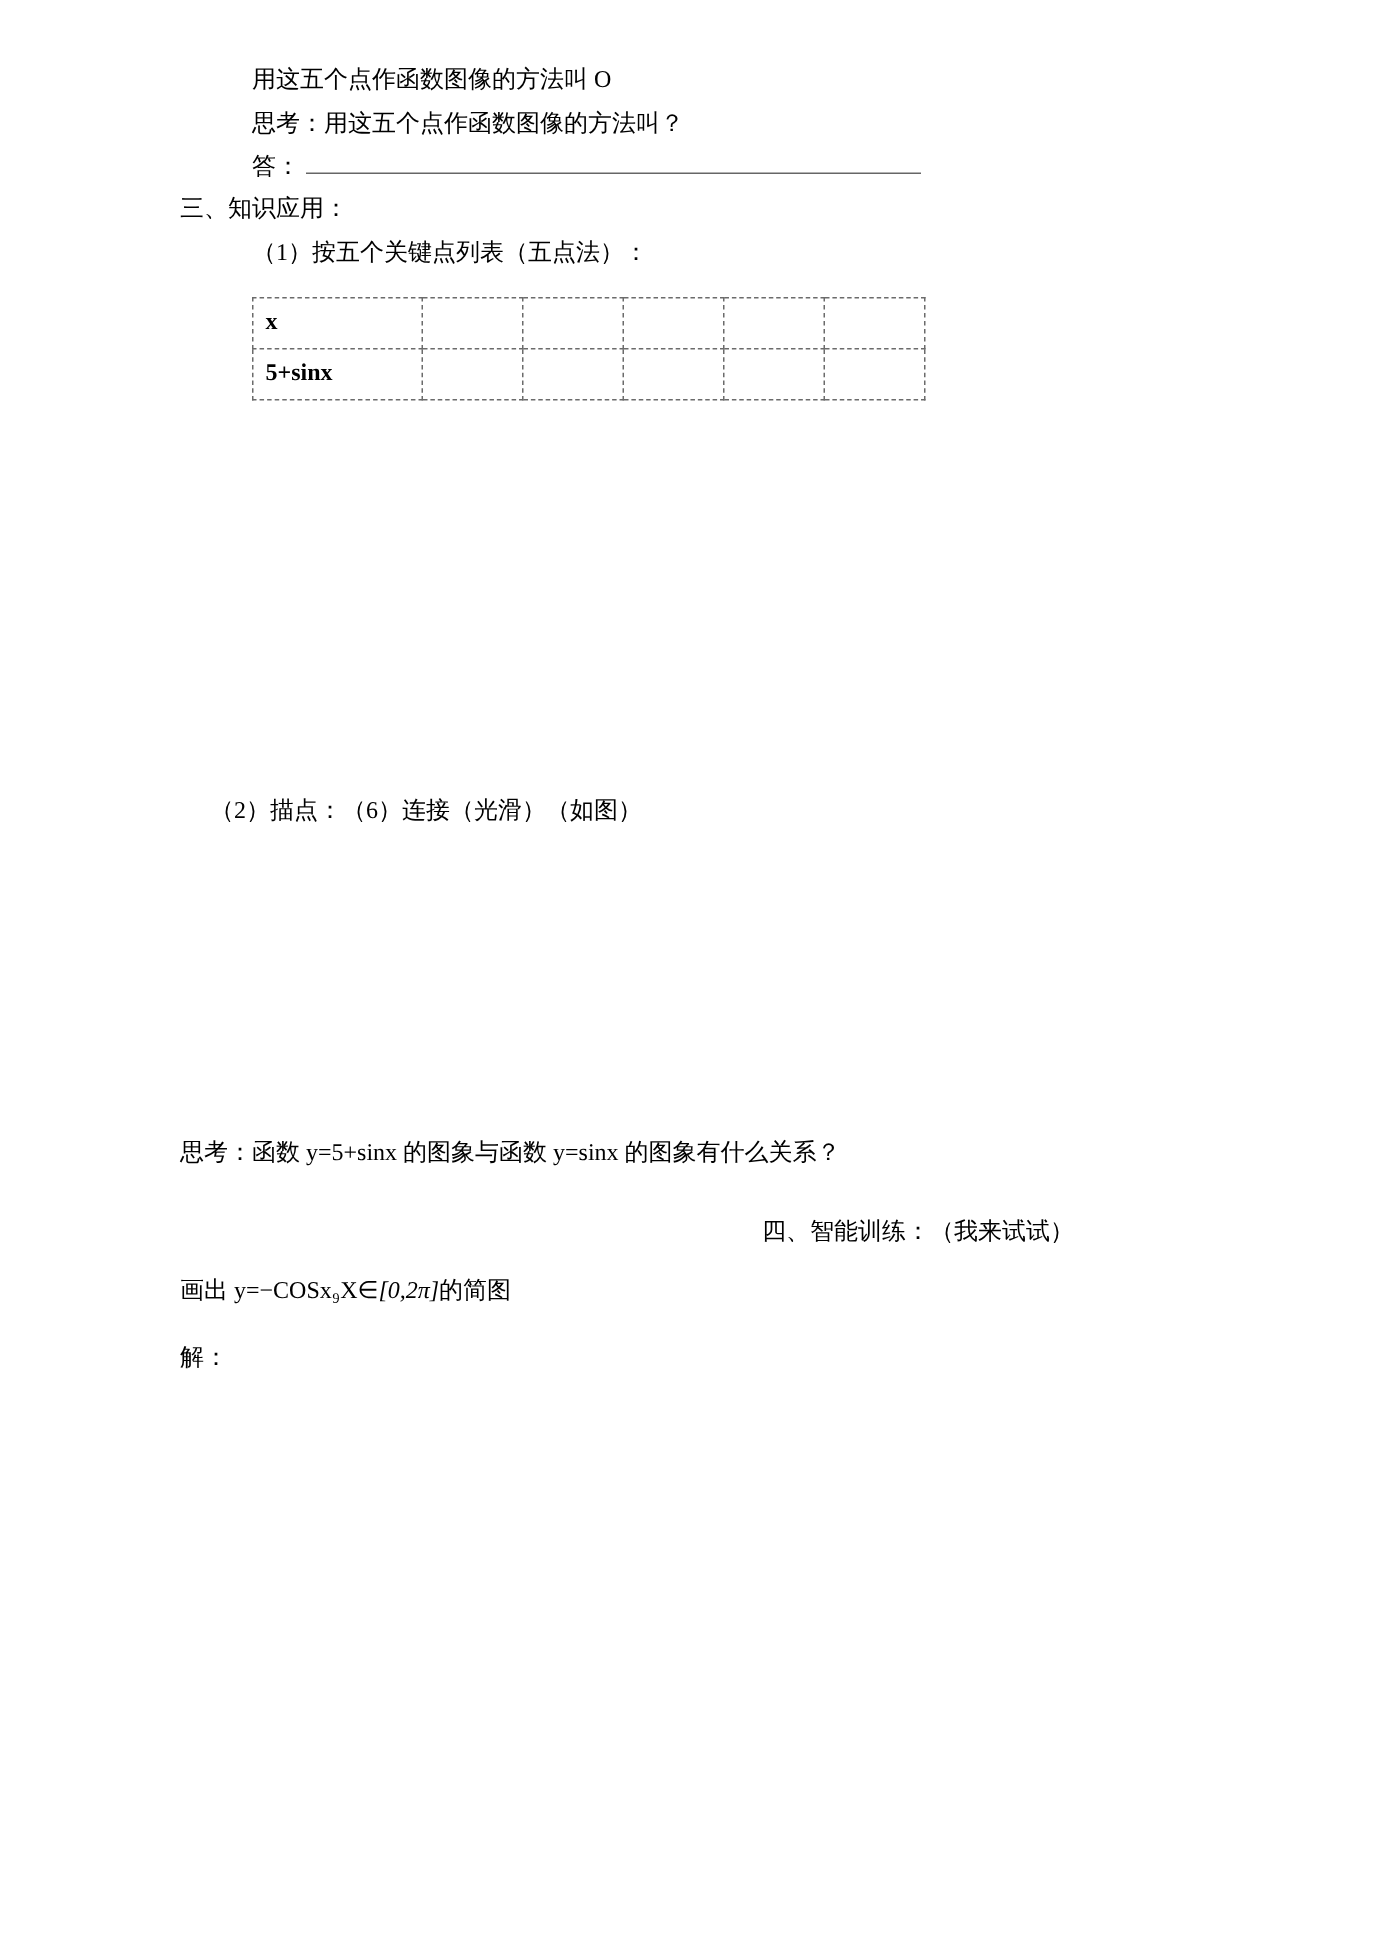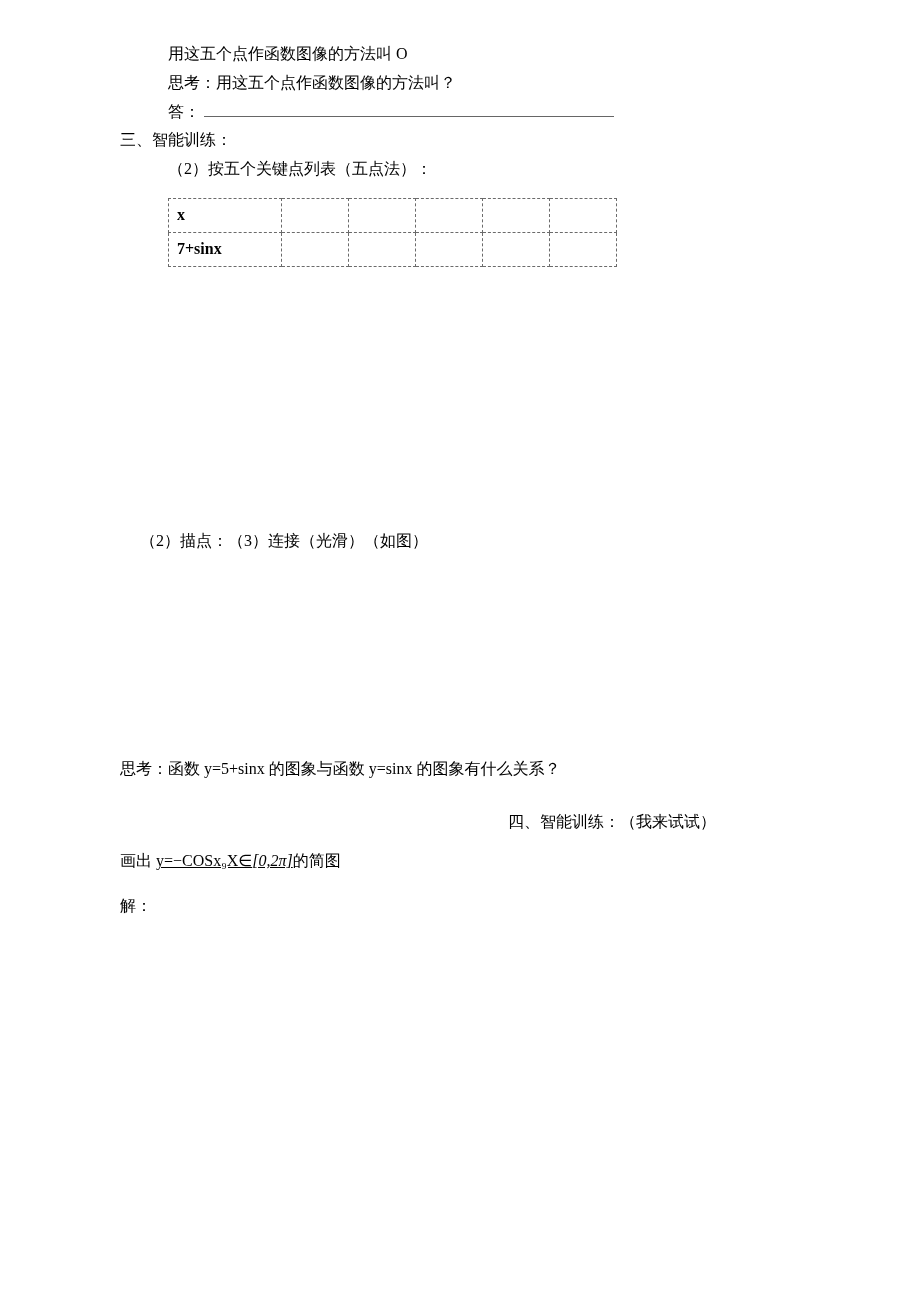--- a/index.html
+++ b/index.html
@@ -57,71 +57,70 @@
     height: 260px;
   }
   .mid-gap-2 {
     height: 200px;
   }
   .p {
     margin: 0;
   }
   .latin {
     font-family: "Times New Roman", serif;
-    text-decoration: underline;
   }
   .italic {
     font-style: italic;
     margin-top: 36px;
   }
 </style>
 </head>
 <body>
 
 <div class="page">
 
   <div class="indent-1">
     <p class="p">用这五个点作函数图像的方法叫 O</p>
     <p class="p">思考：用这五个点作函数图像的方法叫？</p>
     <p class="p">
       <span>答：</span>
       <span class="answer-line"></span>
     </p>
   </div>
 
-  <p class="p section-title">三、智能训练：</p>
+  <p class="p section-title">三、知识应用：</p>
 
   <div class="indent-1">
-    <p class="p">（2）按五个关键点列表（五点法）：</p>
+    <p class="p">（1）按五个关键点列表（五点法）：</p>
   </div>
 
   <table class="data-table">
     <tbody>
         <tr>
       <td class="hcell">x</td>
       <td class="vcell"></td>
       <td class="vcell"></td>
       <td class="vcell"></td>
       <td class="vcell"></td>
       <td class="vcell"></td>
     </tr>
     <tr>
-      <td class="hcell">7+sinx</td>
+      <td class="hcell">5+sinx</td>
       <td class="vcell"></td>
       <td class="vcell"></td>
       <td class="vcell"></td>
       <td class="vcell"></td>
       <td class="vcell"></td>
     </tr>
   </tbody>
     </table>
 
   <div class="big-gap"></div>
 
-  <p class="p" style="margin-left:20px;">（2）描点：（3）连接（光滑）（如图）</p>
+  <p class="p" style="margin-left:20px;">（2）描点：（6）连接（光滑）（如图）</p>
 
   <div class="mid-gap-2"></div>
 
   <p class="p">思考：函数 y=5+sinx 的图象与函数 y=sinx 的图象有什么关系？</p>
 
   <p class="p" style="margin-top:24px;text-align:right;">四、智能训练：（我来试试）</p>
 
   <p class="p" style="margin-top:10px;">
     <span>画出 </span><span class="latin">y=−COSx₉X∈</span><span class="latin italic">[0,2π]</span><span>的简图</span>
   </p>

